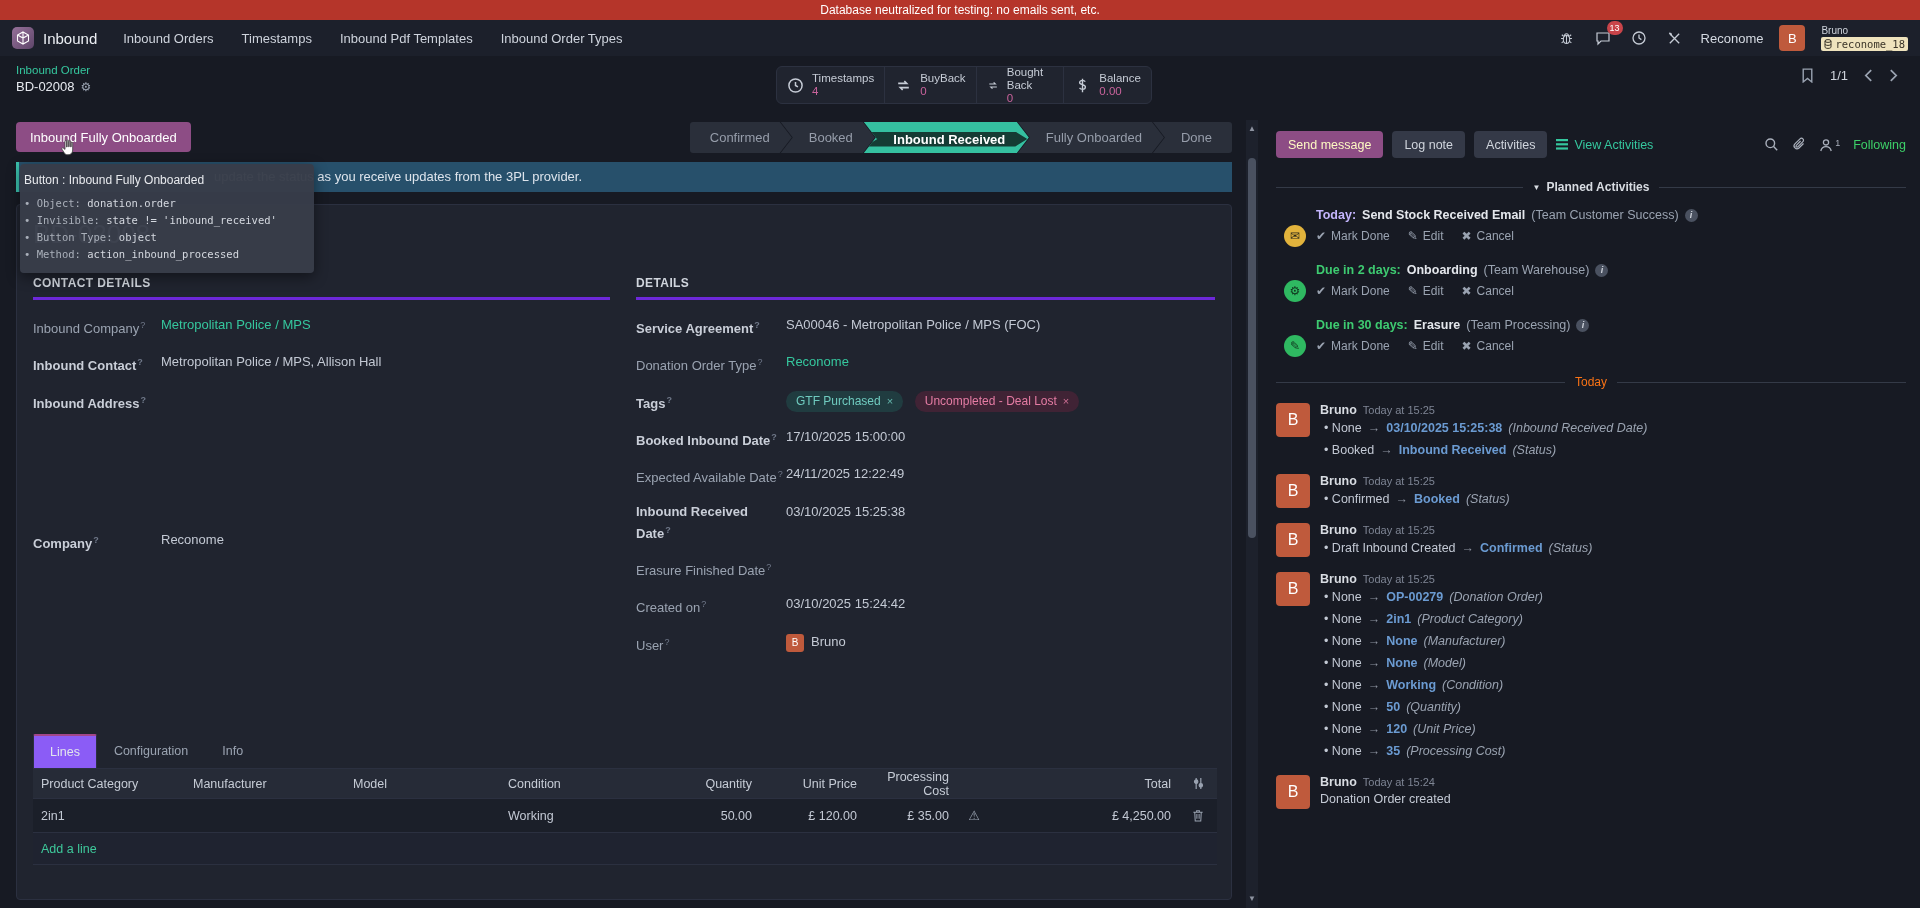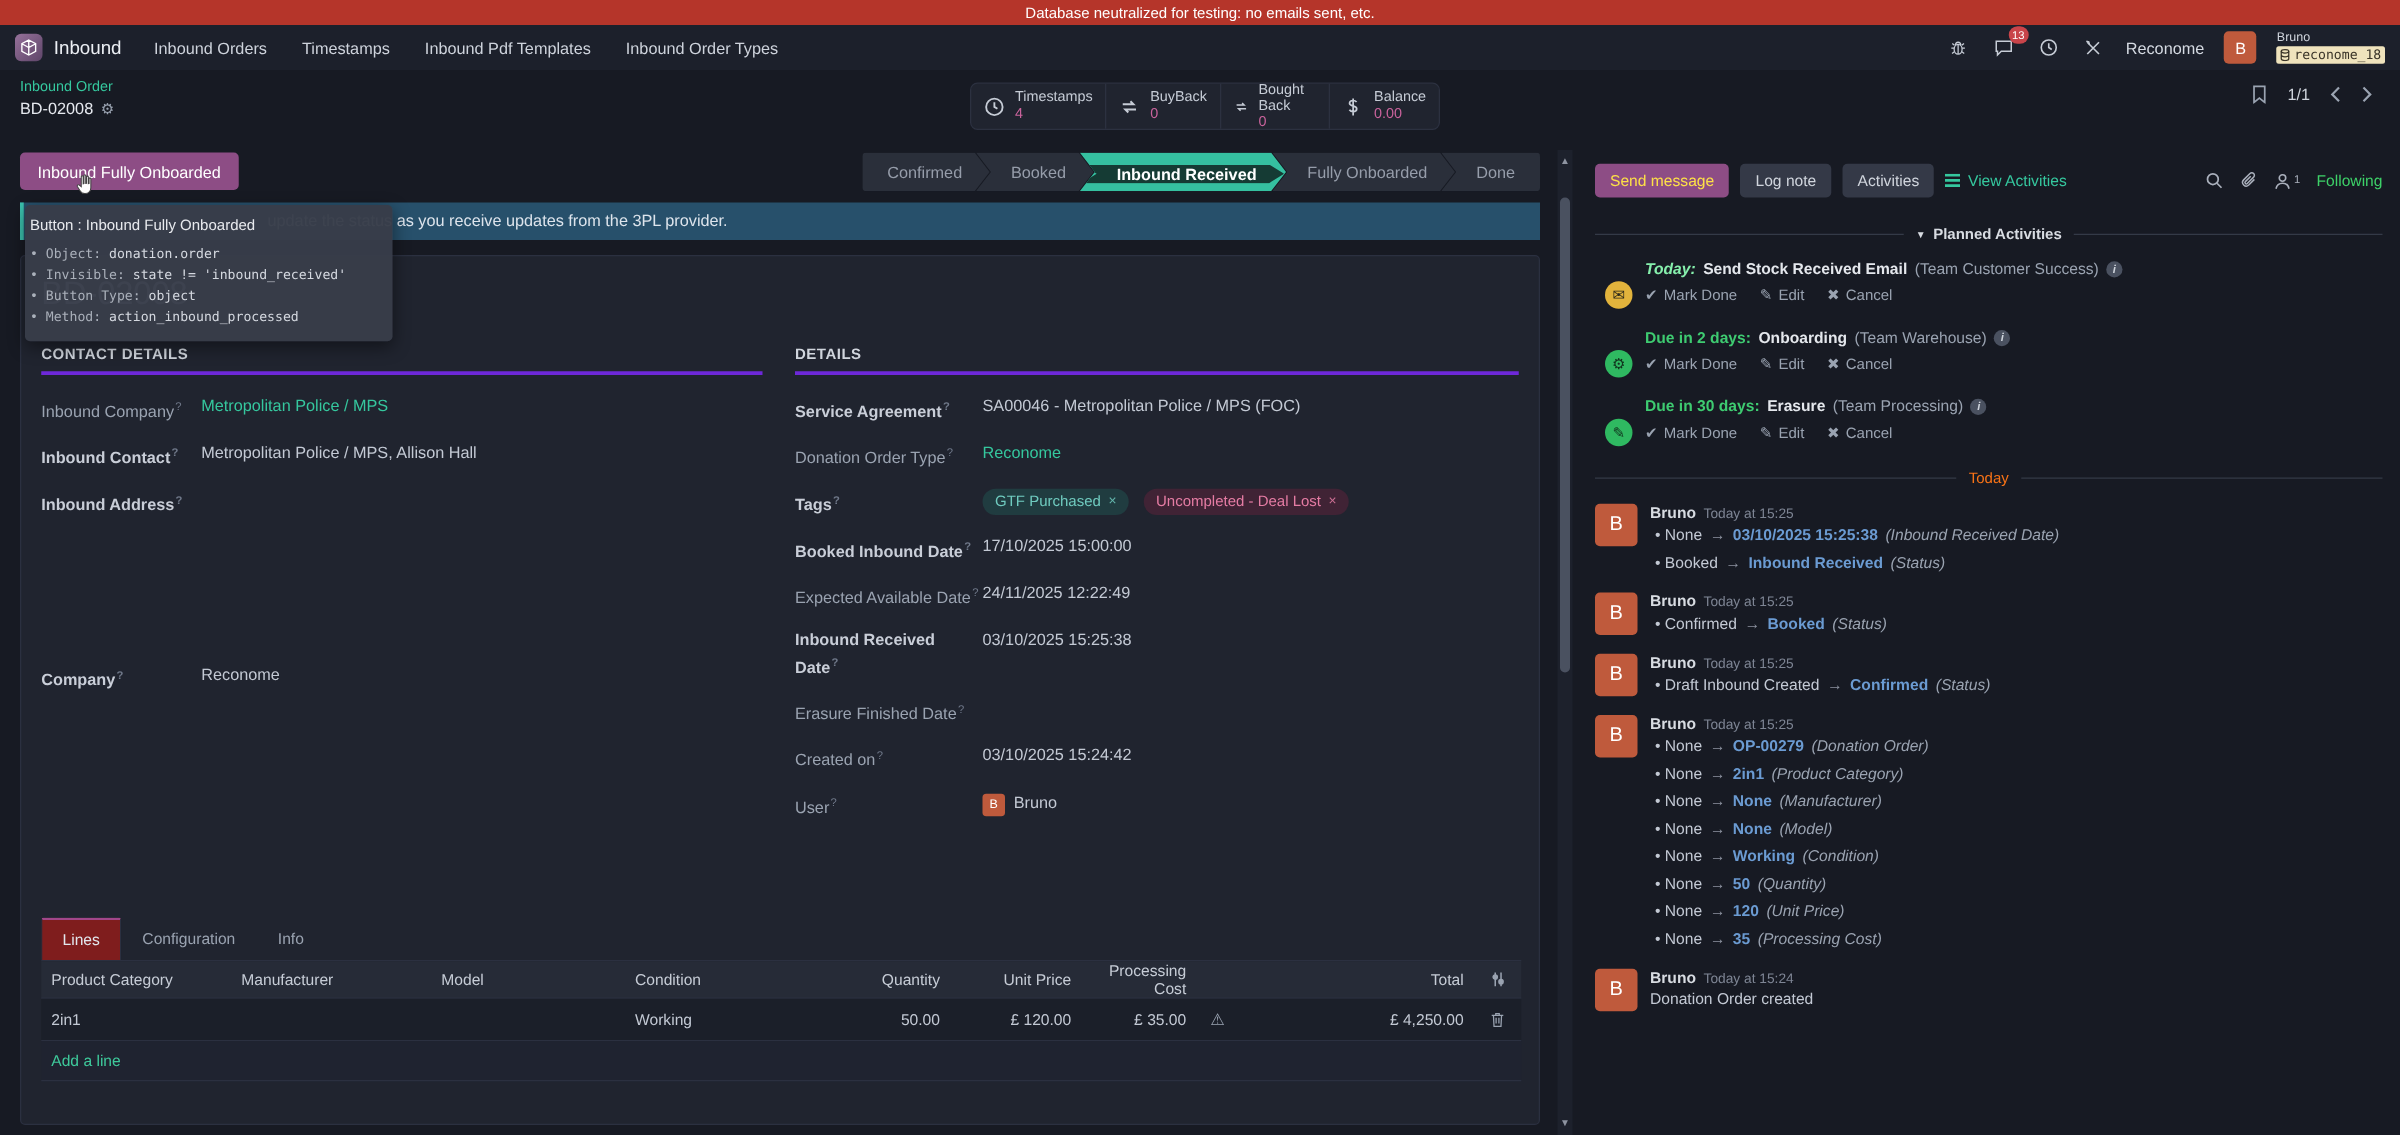--- a/index.html
+++ b/index.html
@@ -93,21 +93,21 @@
   .tag-teal { background:#203c40; color:#6fcbbf; }
   .tag-pink { background:#402335; color:#e57ca4; }
   .tag-x { font-size:11px; opacity:.85; cursor:pointer; }
   .mini-avatar { width:18px; height:18px; border-radius:3px; background:#bf5a3c; color:#fff;
     font-size:10px; display:inline-flex; align-items:center; justify-content:center; margin-right:7px; }
   .company-row { margin-top:118px; }
 
   
   .tabs { display:flex; margin-top:6px; }
   .tab { padding:9px 16px; font-size:12.5px; color:#9aa3b1; border:1px solid transparent; cursor:pointer; }
-  .tab.active { background:#7f1d1d; color:#e2e6ec; border:1px solid #2b3040; border-bottom:none;
+  .tab.active { background:#8b5cf6; color:#e2e6ec; border:1px solid #2b3040; border-bottom:none;
     border-top:2px solid #a24689; border-radius:2px 2px 0 0; }
   .tbl { width:1184px; border-top:1px solid #2b3040; font-size:12.5px; }
   .tr { display:flex; align-items:center; height:34px; border-bottom:1px solid #2b3040; }
   .tr.head { height:30px; background:#262b37; color:#c6ccd6; }
   .tr.data { background:#1b1f29; color:#c3c9d4; cursor:pointer; }
   .td { padding:0 8px; }
   .c1{width:152px;} .c2{width:160px;} .c3{width:155px;} .c4{width:175px;}
   .c5{width:85px; text-align:right;} .c6{width:105px; text-align:right;} .c7{width:92px; text-align:right;}
   .cw{width:34px; color:#9aa3b1; text-align:center; font-size:13px;}
   .cspace{flex:1;} .c8{width:120px; text-align:right;}
@@ -119,40 +119,40 @@
   .vscroll { position:absolute; left:1246px; top:120px; width:12px; height:788px; background:#1d212c; }
   .vthumb { position:absolute; left:2px; top:38px; width:8px; height:380px; background:#4a5160; border-radius:4px; }
   .varrow { position:absolute; left:0; width:12px; height:14px; color:#8d93a0; font-size:8px;
     text-align:center; line-height:14px; cursor:pointer; }
 
   
   .chatter { position:absolute; left:1262px; top:120px; width:658px; height:788px; padding:11px 14px 0 14px; }
   .ch-btns { display:flex; align-items:center; gap:9px; }
   .ch-btn { height:27px; border:none; border-radius:4px; font-size:12.5px; padding:0 12px;
     font-family:inherit; cursor:pointer; }
-  .ch-send { background:#8d4d85; color:#fde047; }
+  .ch-send { background:#8d4d85; color:#fef9c3; }
   .ch-gray { background:#343947; color:#d0d5dd; }
   .ch-viewact { display:flex; align-items:center; gap:6px; color:#35c79e; font-size:12.5px; cursor:pointer; }
   .ch-right { margin-left:auto; display:flex; align-items:center; gap:13px; }
   .follow { color:#3dd068; font-size:12.5px; cursor:pointer; }
   .fcount { font-size:9px; color:#aab0bc; vertical-align:super; }
 
   .divider { display:flex; align-items:center; gap:10px; margin:22px 0 14px; }
   .divider .line { flex:1; height:1px; background:#343a47; }
   .div-title { font-size:12px; font-weight:bold; color:#d8dce2; display:flex; align-items:center; gap:6px; cursor:pointer; }
   .div-plain { font-size:12px; color:#f97316; }
   .caret { font-size:8px; color:#d8dce2; }
 
   .act-item { display:flex; gap:10px; margin:0 0 16px 8px; }
   .act-ico { width:22px; height:22px; border-radius:50%; display:flex; align-items:center;
     justify-content:center; font-size:12px; margin-top:17px; }
   .ico-yellow { background:#e2b33c; color:#2e2a1a; }
   .ico-green { background:#2fb961; color:#10331d; }
   .act-line1 { font-size:12.5px; display:flex; align-items:center; gap:6px; }
-  .due-orange { color:#86efac; font-weight:bold;font-style:italic; }
+  .due-orange { color:#c4b5fd; font-weight:bold; }
   .due-green { color:#3ecb71; font-weight:bold; }
   .act-title { color:#e4e7ec; font-weight:bold; }
   .act-team { color:#9aa3b1; }
   .info-i { width:13px; height:13px; border-radius:50%; background:#4a5160; color:#cfd4dc;
     font-size:9px; font-style:italic; font-weight:bold; display:inline-flex; align-items:center; justify-content:center; }
   .act-actions { display:flex; gap:18px; margin-top:7px; font-size:12px; color:#9aa3b1; }
   .act-actions span { cursor:pointer; display:flex; gap:5px; align-items:center; }
 
   .msg { display:flex; gap:10px; margin-bottom:13px; }
   .msg-avatar { width:34px; height:34px; border-radius:4px; background:#bf5a3c; color:#fff;

